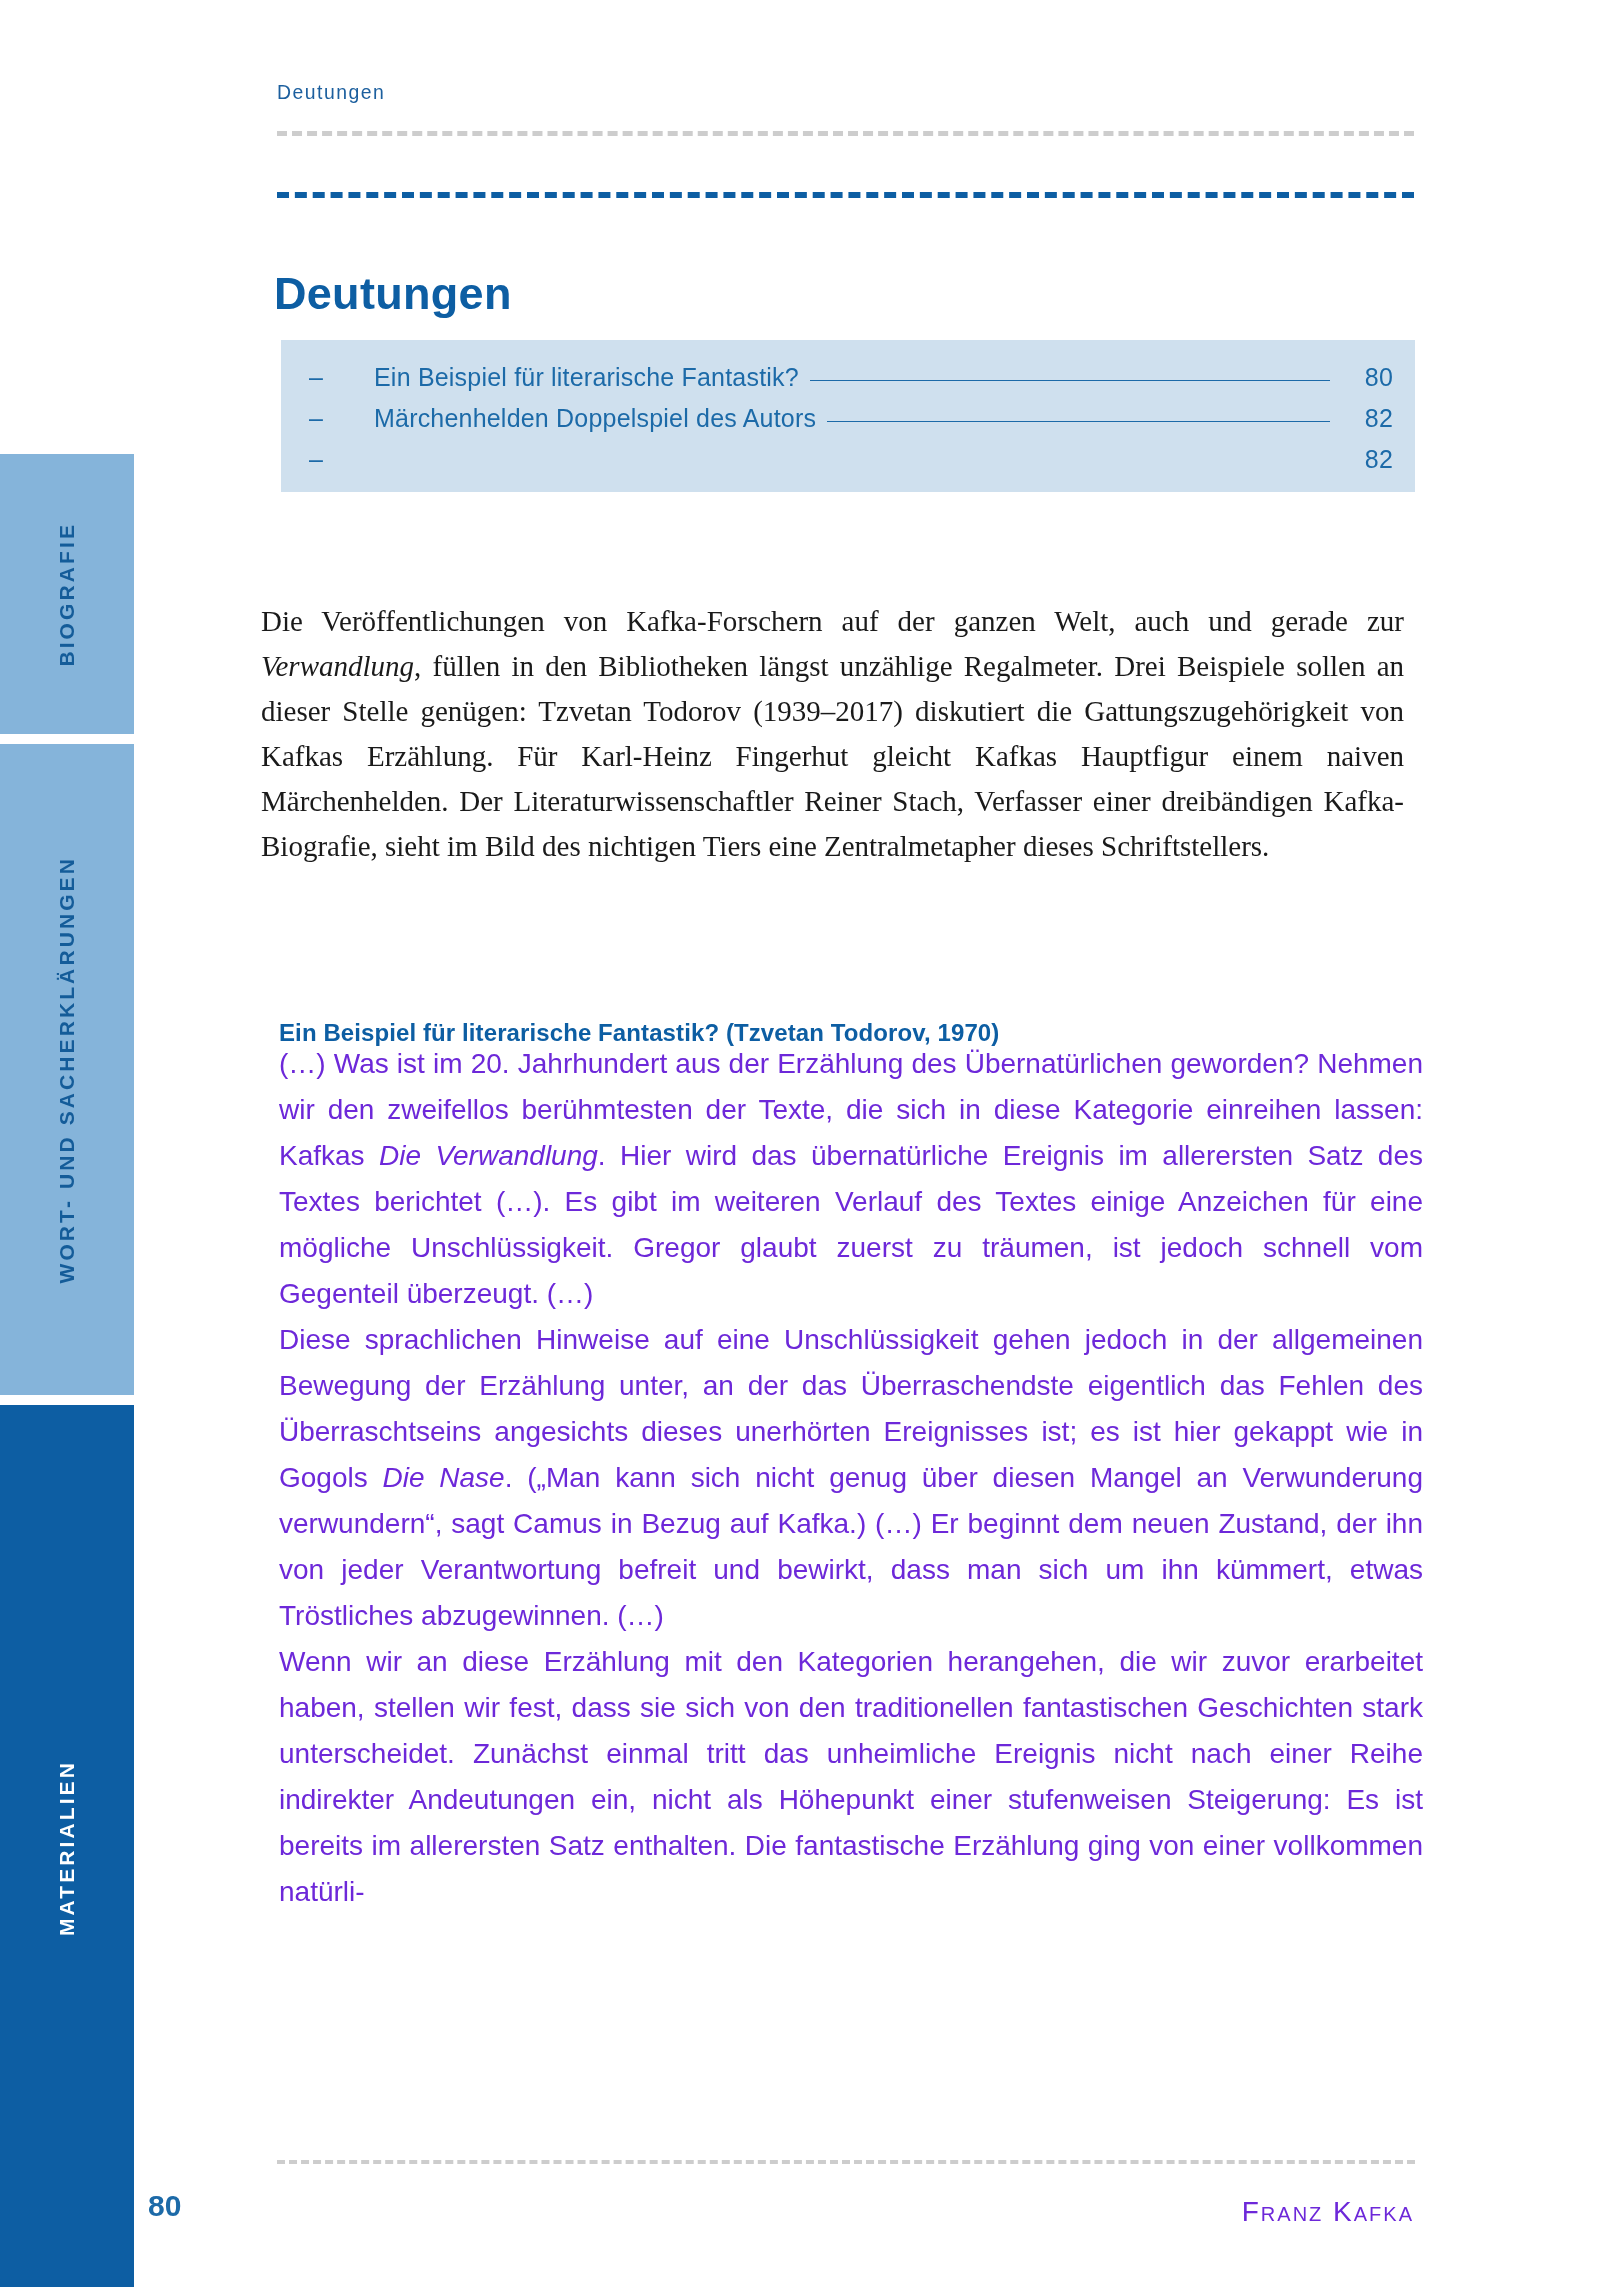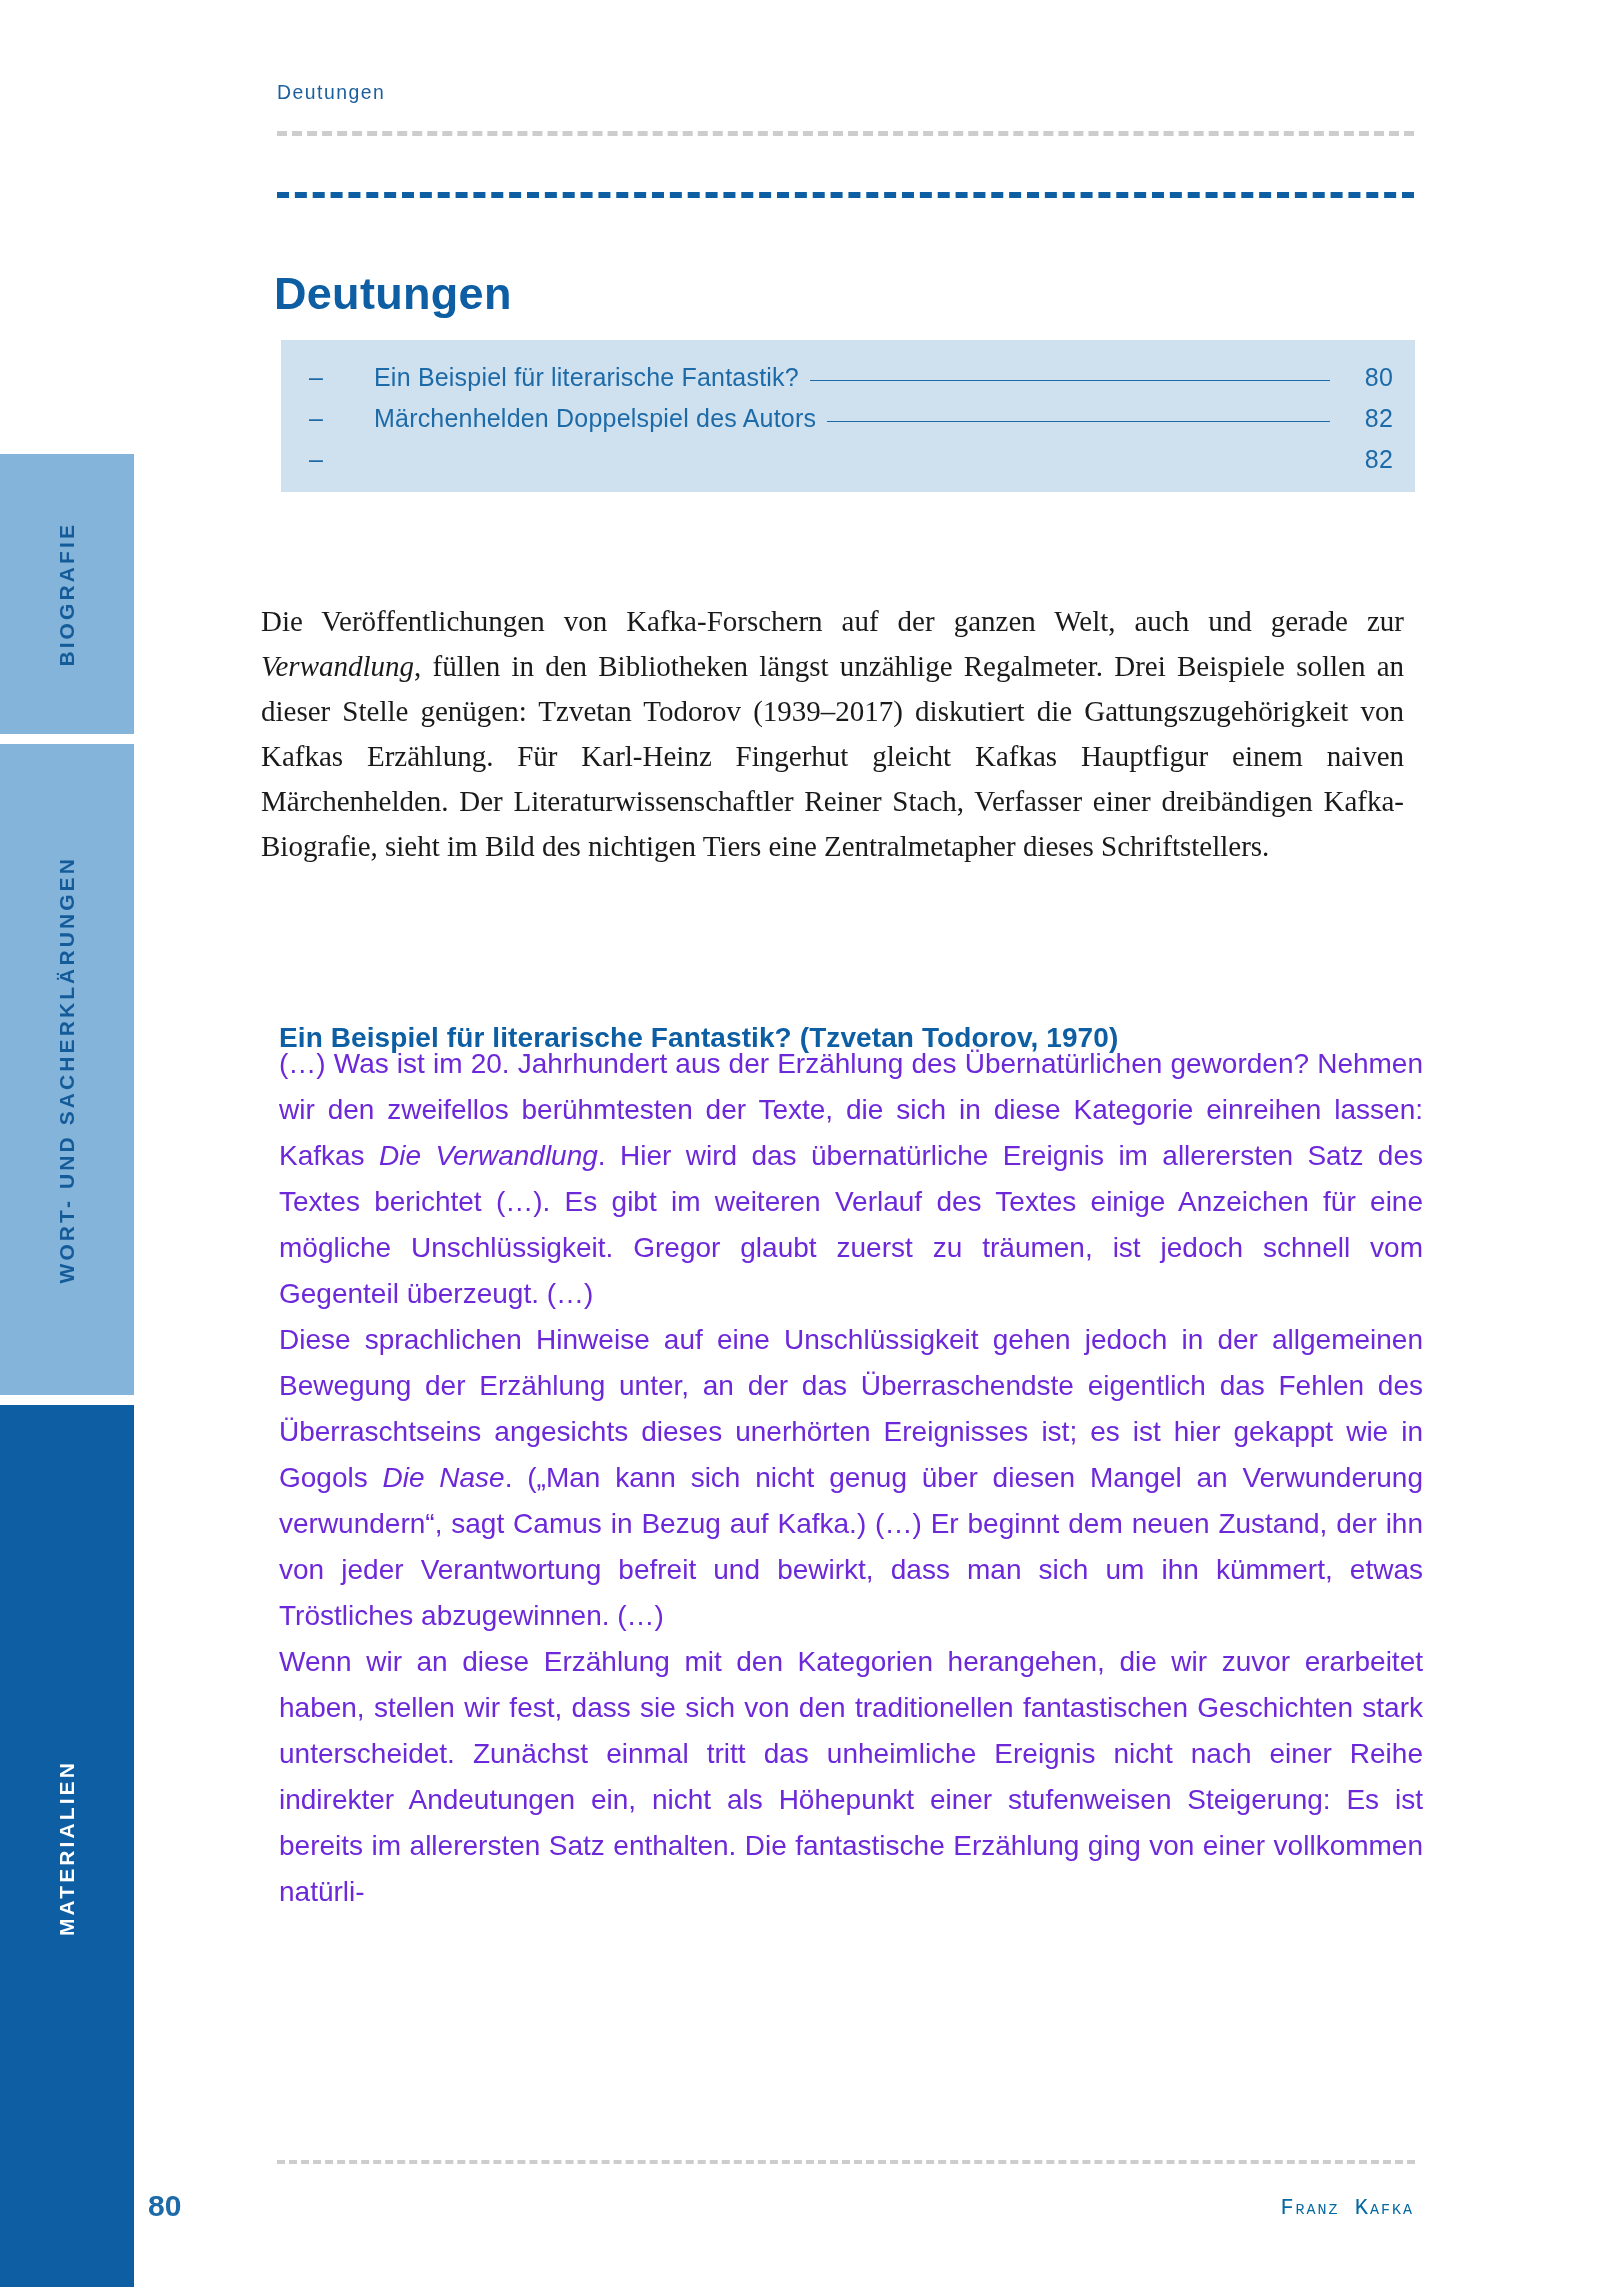--- a/index.html
+++ b/index.html
@@ -170,21 +170,21 @@
     hyphens: manual;
   }
   .intro i { font-style: italic; }
 
   .sec-heading {
     position: absolute;
     left: 279px;
     top: 999px;
     width: 1143px;
     font-family: "Liberation Sans Narrow", "Liberation Sans", sans-serif;
-    font-size: 28px;
+    font-size: 24px;
     font-weight: bold;
     color: #0d5ea3;
     letter-spacing: 0.1px;
     font-stretch: condensed;
   }
 
   .quote {
     position: absolute;
     left: 279px;
     top: 1041px;
@@ -216,23 +216,23 @@
     font-family: "Liberation Sans Narrow", "Liberation Sans", sans-serif;
     font-size: 30px;
     font-weight: bold;
     color: #1c6aa8;
     font-stretch: condensed;
   }
   .foot-title {
     position: absolute;
     right: 201px;
     top: 2196px;
-    font-family: Liberation Mono, monospace;
-    font-size: 22px;
-    color: #0369a1;
+    font-family: Liberation Sans, sans-serif;
+    font-size: 28px;
+    color: #6d28d9;
     letter-spacing: 2px;
     font-variant: small-caps;
     font-stretch: condensed;
   }
 </style>
 </head>
 <body>
 
 <div class="page">
 

